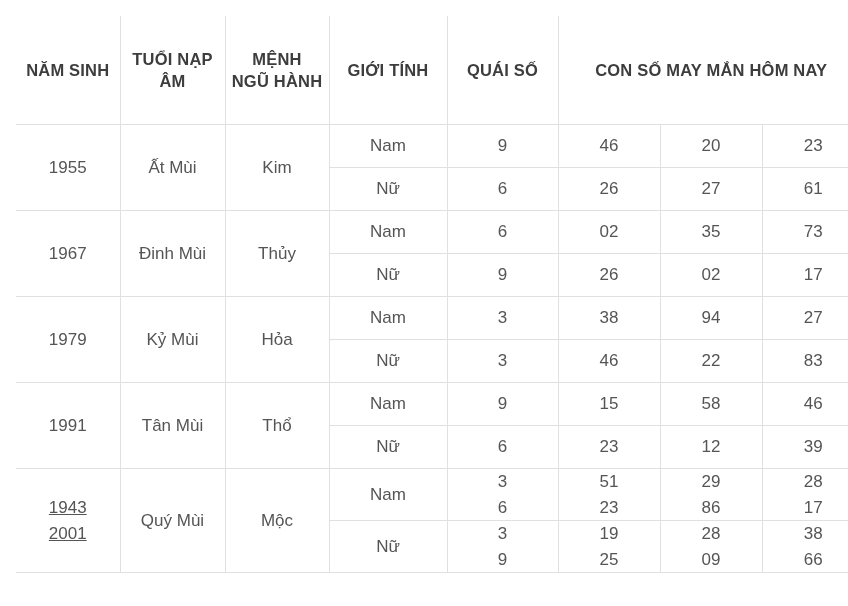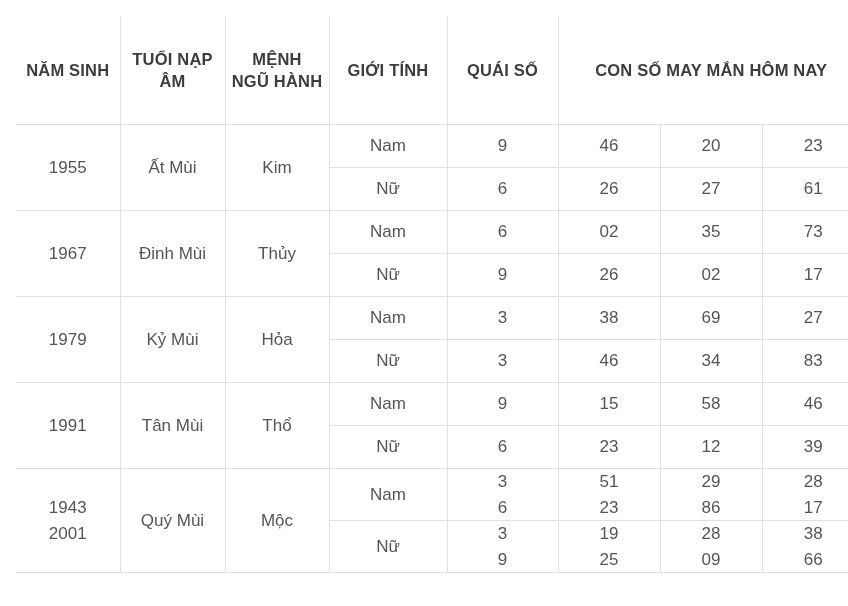--- a/index.html
+++ b/index.html
@@ -58,21 +58,21 @@
   col.c-n1     { width: 102px; }
   col.c-n2     { width: 102px; }
   col.c-n3     { width: 102px; }
 
   tbody td { height: 42px; }
   tbody tr.tall td { height: 51px; }
 
   .year-cell {
     line-height: 1.5;
   }
-  .year-line { display: block; }
+  .year-line { display: block; text-decoration: underline; }
   .stacked { line-height: 1.5; }
   .stacked span { display: block; }
 </style>
 </head>
 <body>
 
 <div class="table-wrap">
   <table class="luck-table">
     <colgroup>
       <col class="c-year">
@@ -132,28 +132,28 @@
         <td class="last-col">17</td>
       </tr>
 
       <tr>
         <td class="first-col" rowspan="2">1979</td>
         <td rowspan="2">Kỷ Mùi</td>
         <td rowspan="2">Hỏa</td>
         <td>Nam</td>
         <td>3</td>
         <td>38</td>
-        <td>69</td>
+        <td>94</td>
         <td class="last-col">27</td>
       </tr>
       <tr>
         <td>Nữ</td>
         <td>3</td>
         <td>46</td>
-        <td>34</td>
+        <td>22</td>
         <td class="last-col">83</td>
       </tr>
 
       <tr>
         <td class="first-col" rowspan="2">1991</td>
         <td rowspan="2">Tân Mùi</td>
         <td rowspan="2">Thổ</td>
         <td>Nam</td>
         <td>9</td>
         <td>15</td>

